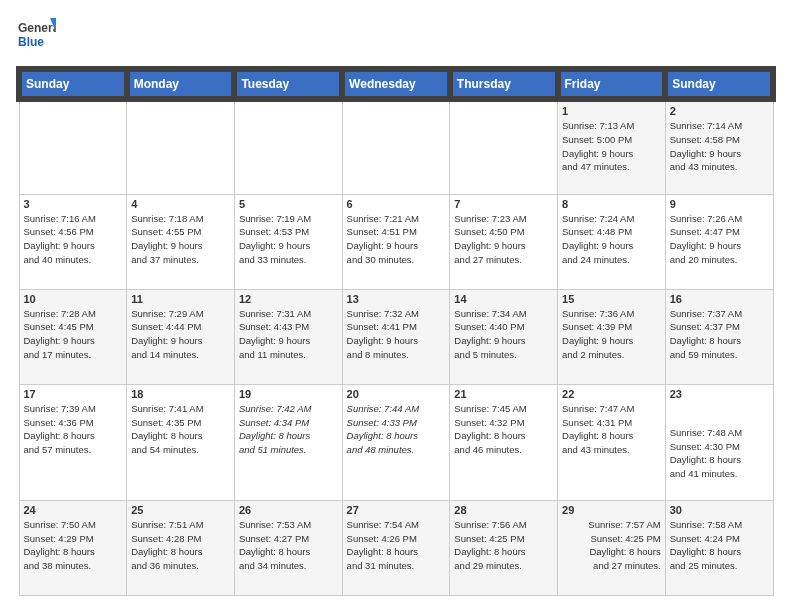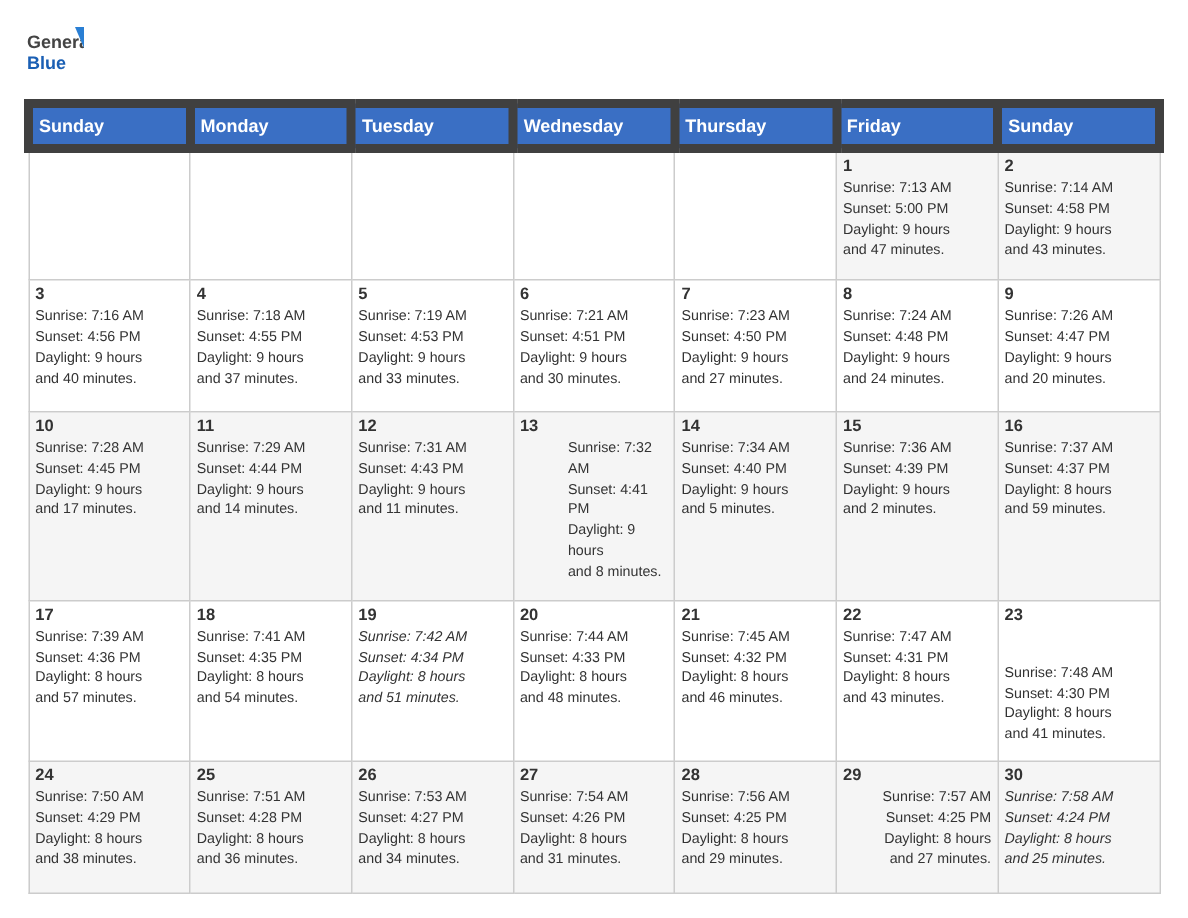--- a/index.html
+++ b/index.html
@@ -199,21 +199,21 @@
           </td>
           <td>
             <span class="day-number">12</span>
             <div class="day-info" style="white-space: pre-line;">Sunrise: 7:31 AM
 Sunset: 4:43 PM
 Daylight: 9 hours
 and 11 minutes.</div>
           </td>
           <td>
             <span class="day-number">13</span>
-            <div class="day-info" style="white-space: pre-line; margin-left: 32px;">Sunrise: 7:32 AM
+            <div class="day-info" style="white-space: pre-line;">Sunrise: 7:32 AM
 Sunset: 4:41 PM
 Daylight: 9 hours
 and 8 minutes.</div>
           </td>
           <td>
             <span class="day-number">14</span>
             <div class="day-info" style="white-space: pre-line;">Sunrise: 7:34 AM
 Sunset: 4:40 PM
 Daylight: 9 hours
 and 5 minutes.</div>
@@ -250,21 +250,21 @@
           </td>
           <td>
             <span class="day-number">19</span>
             <div class="day-info" style="white-space: pre-line; font-style: italic;">Sunrise: 7:42 AM
 Sunset: 4:34 PM
 Daylight: 8 hours
 and 51 minutes.</div>
           </td>
           <td>
             <span class="day-number">20</span>
-            <div class="day-info" style="white-space: pre-line;">Sunrise: 7:44 AM
+            <div class="day-info" style="white-space: pre-line; font-style: italic;">Sunrise: 7:44 AM
 Sunset: 4:33 PM
 Daylight: 8 hours
 and 48 minutes.</div>
           </td>
           <td>
             <span class="day-number">21</span>
             <div class="day-info" style="white-space: pre-line;">Sunrise: 7:45 AM
 Sunset: 4:32 PM
 Daylight: 8 hours
 and 46 minutes.</div>
@@ -322,21 +322,21 @@
           </td>
           <td>
             <span class="day-number">29</span>
             <div class="day-info" style="white-space: pre-line; text-align: right;">Sunrise: 7:57 AM
 Sunset: 4:25 PM
 Daylight: 8 hours
 and 27 minutes.</div>
           </td>
           <td>
             <span class="day-number">30</span>
-            <div class="day-info" style="white-space: pre-line; font-style: italic;">Sunrise: 7:58 AM
+            <div class="day-info" style="white-space: pre-line;">Sunrise: 7:58 AM
 Sunset: 4:24 PM
 Daylight: 8 hours
 and 25 minutes.</div>
           </td>
         </tr>
       </tbody>
   </table>
 </div>
 
 </body></html>

